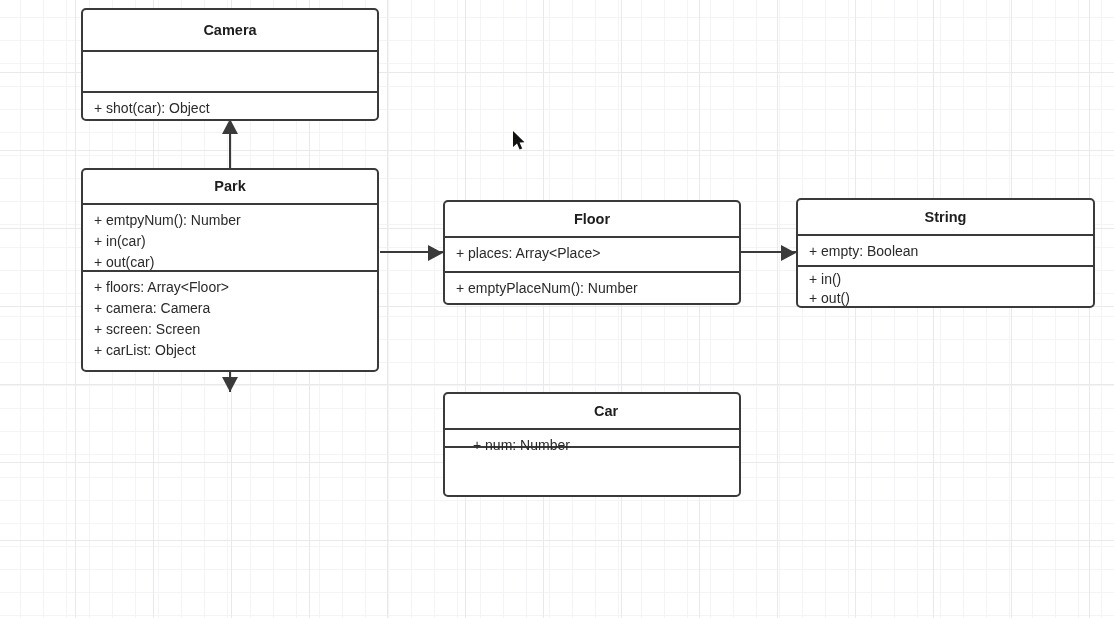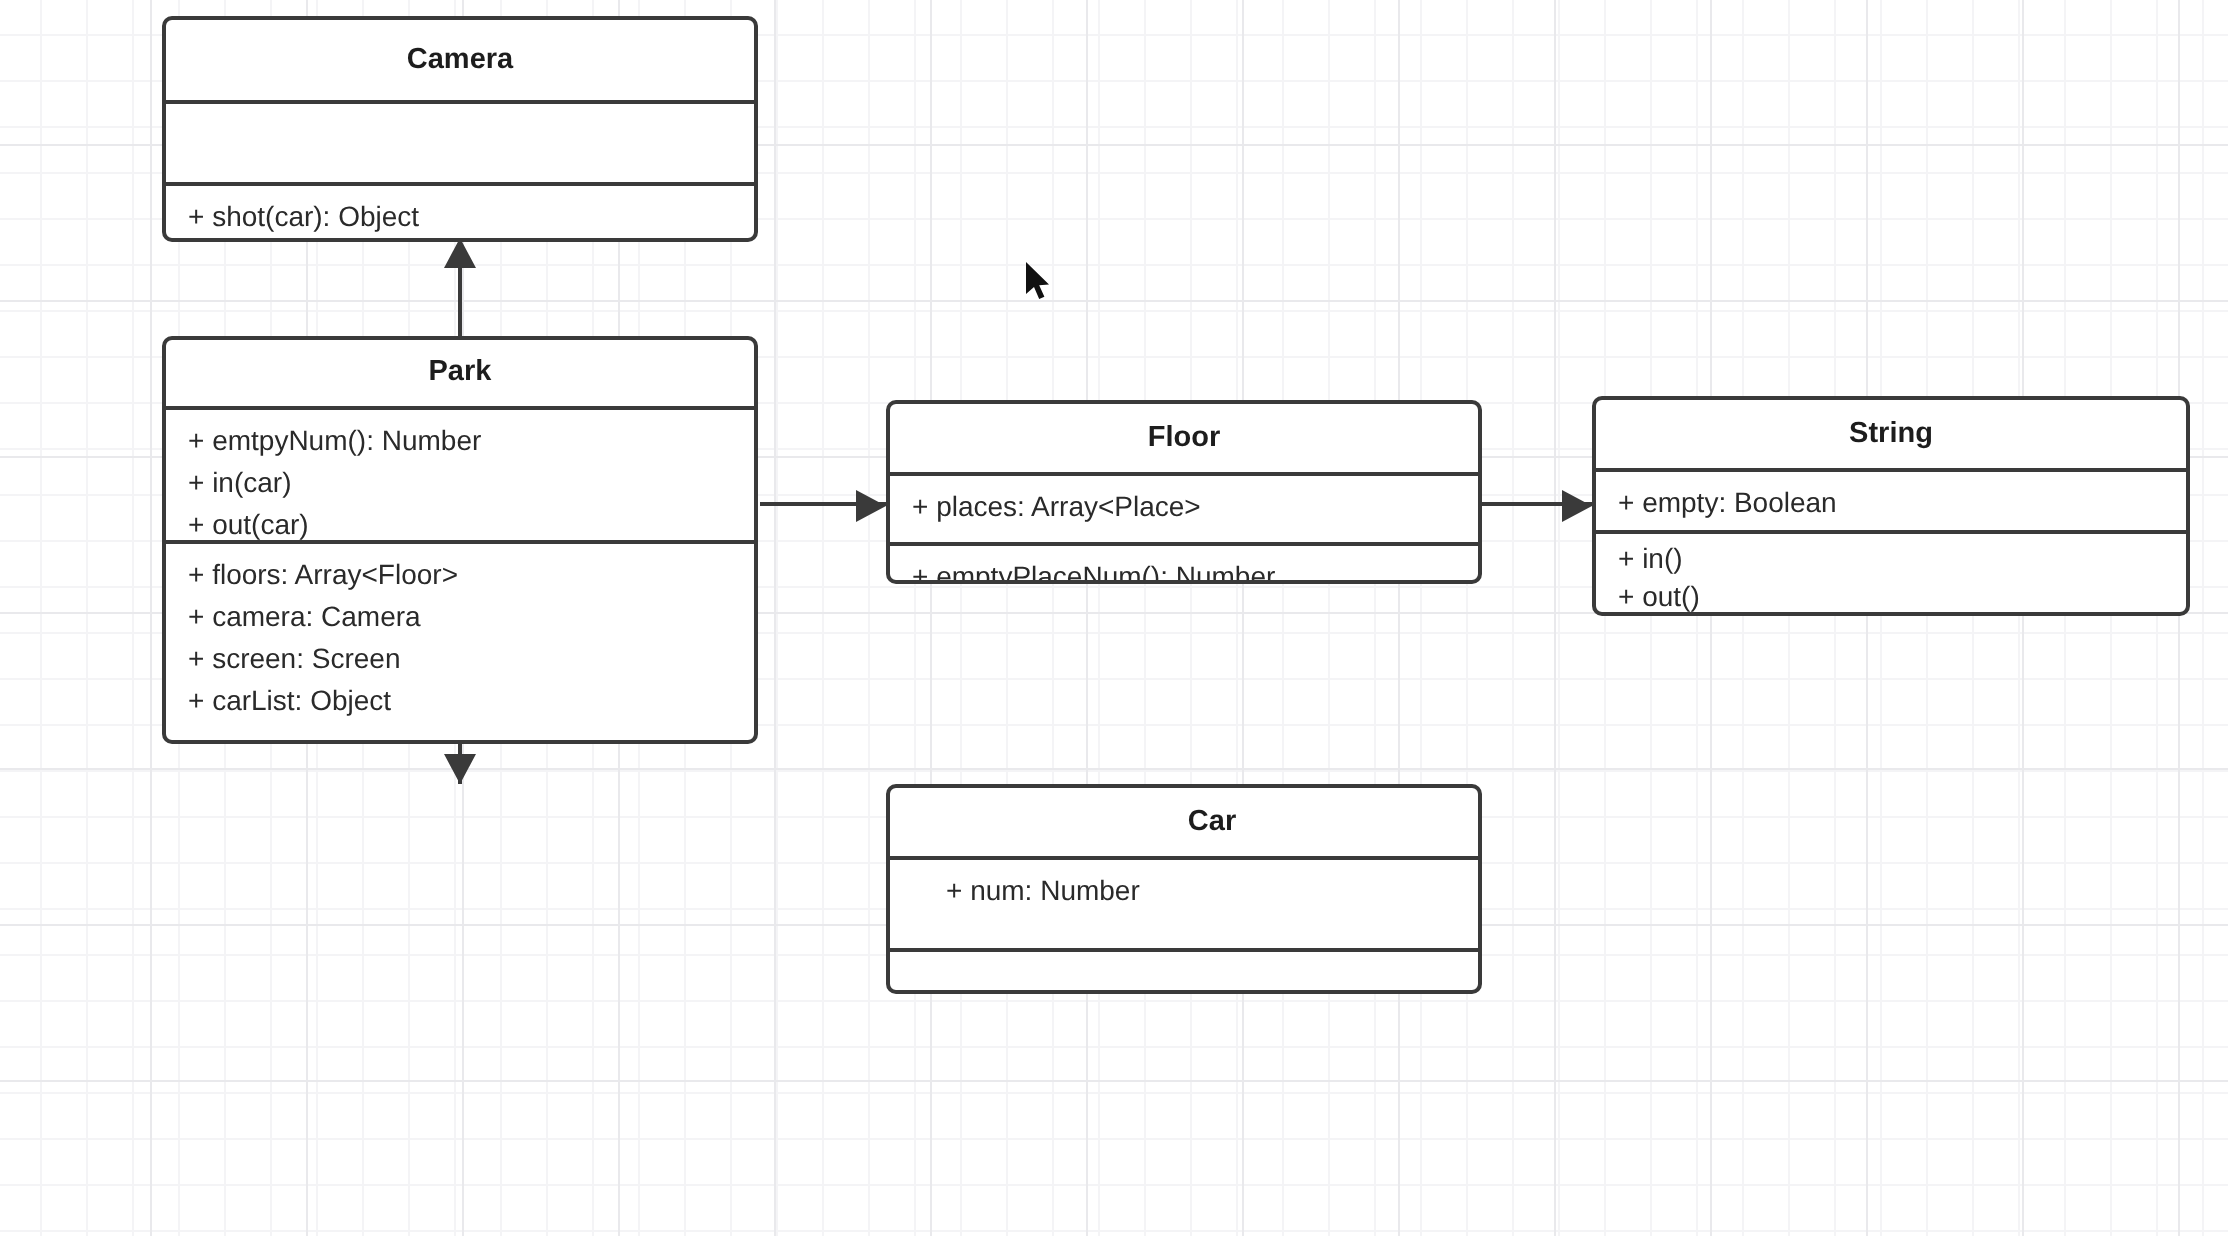--- a/index.html
+++ b/index.html
@@ -132,33 +132,33 @@
     </div>
     <div class="uml-compartment" style="height:76px;">
       <div class="uml-member">+ floors: Array&lt;Floor&gt;</div>
       <div class="uml-member">+ camera: Camera</div>
       <div class="uml-member">+ screen: Screen</div>
       <div class="uml-member">+ carList: Object</div>
     </div>
   </div>
 
 
-  <div class="uml-class" style="left:443px; top:200px; width:298px; height:92px;">
+  <div class="uml-class" style="left:443px; top:200px; width:298px; height:105px;">
     <div class="uml-name" style="height:34px;">Floor</div>
     <div class="uml-compartment" style="height:35px;">
       <div class="uml-member">+ places: Array&lt;Place&gt;</div>
     </div>
     <div class="uml-compartment" style="height:34px;">
       <div class="uml-member">+ emptyPlaceNum(): Number</div>
     </div>
   </div>
 
   <div class="uml-class" style="left:443px; top:392px; width:298px; height:105px;">
     <div class="uml-name" style="height:34px;padding-left:28px;">Car</div>
-    <div class="uml-compartment" style="height:46px;padding-left:28px;">
+    <div class="uml-compartment" style="height:18px;padding-left:28px;">
       <div class="uml-member">+ num: Number</div>
     </div>
     <div class="uml-compartment" style="height:34px;"></div>
   </div>
 
   <div class="uml-class" style="left:796px; top:198px; width:299px; height:110px;">
     <div class="uml-name" style="height:34px;">String</div>
     <div class="uml-compartment" style="height:31px;">
       <div class="uml-member">+ empty: Boolean</div>
     </div>

